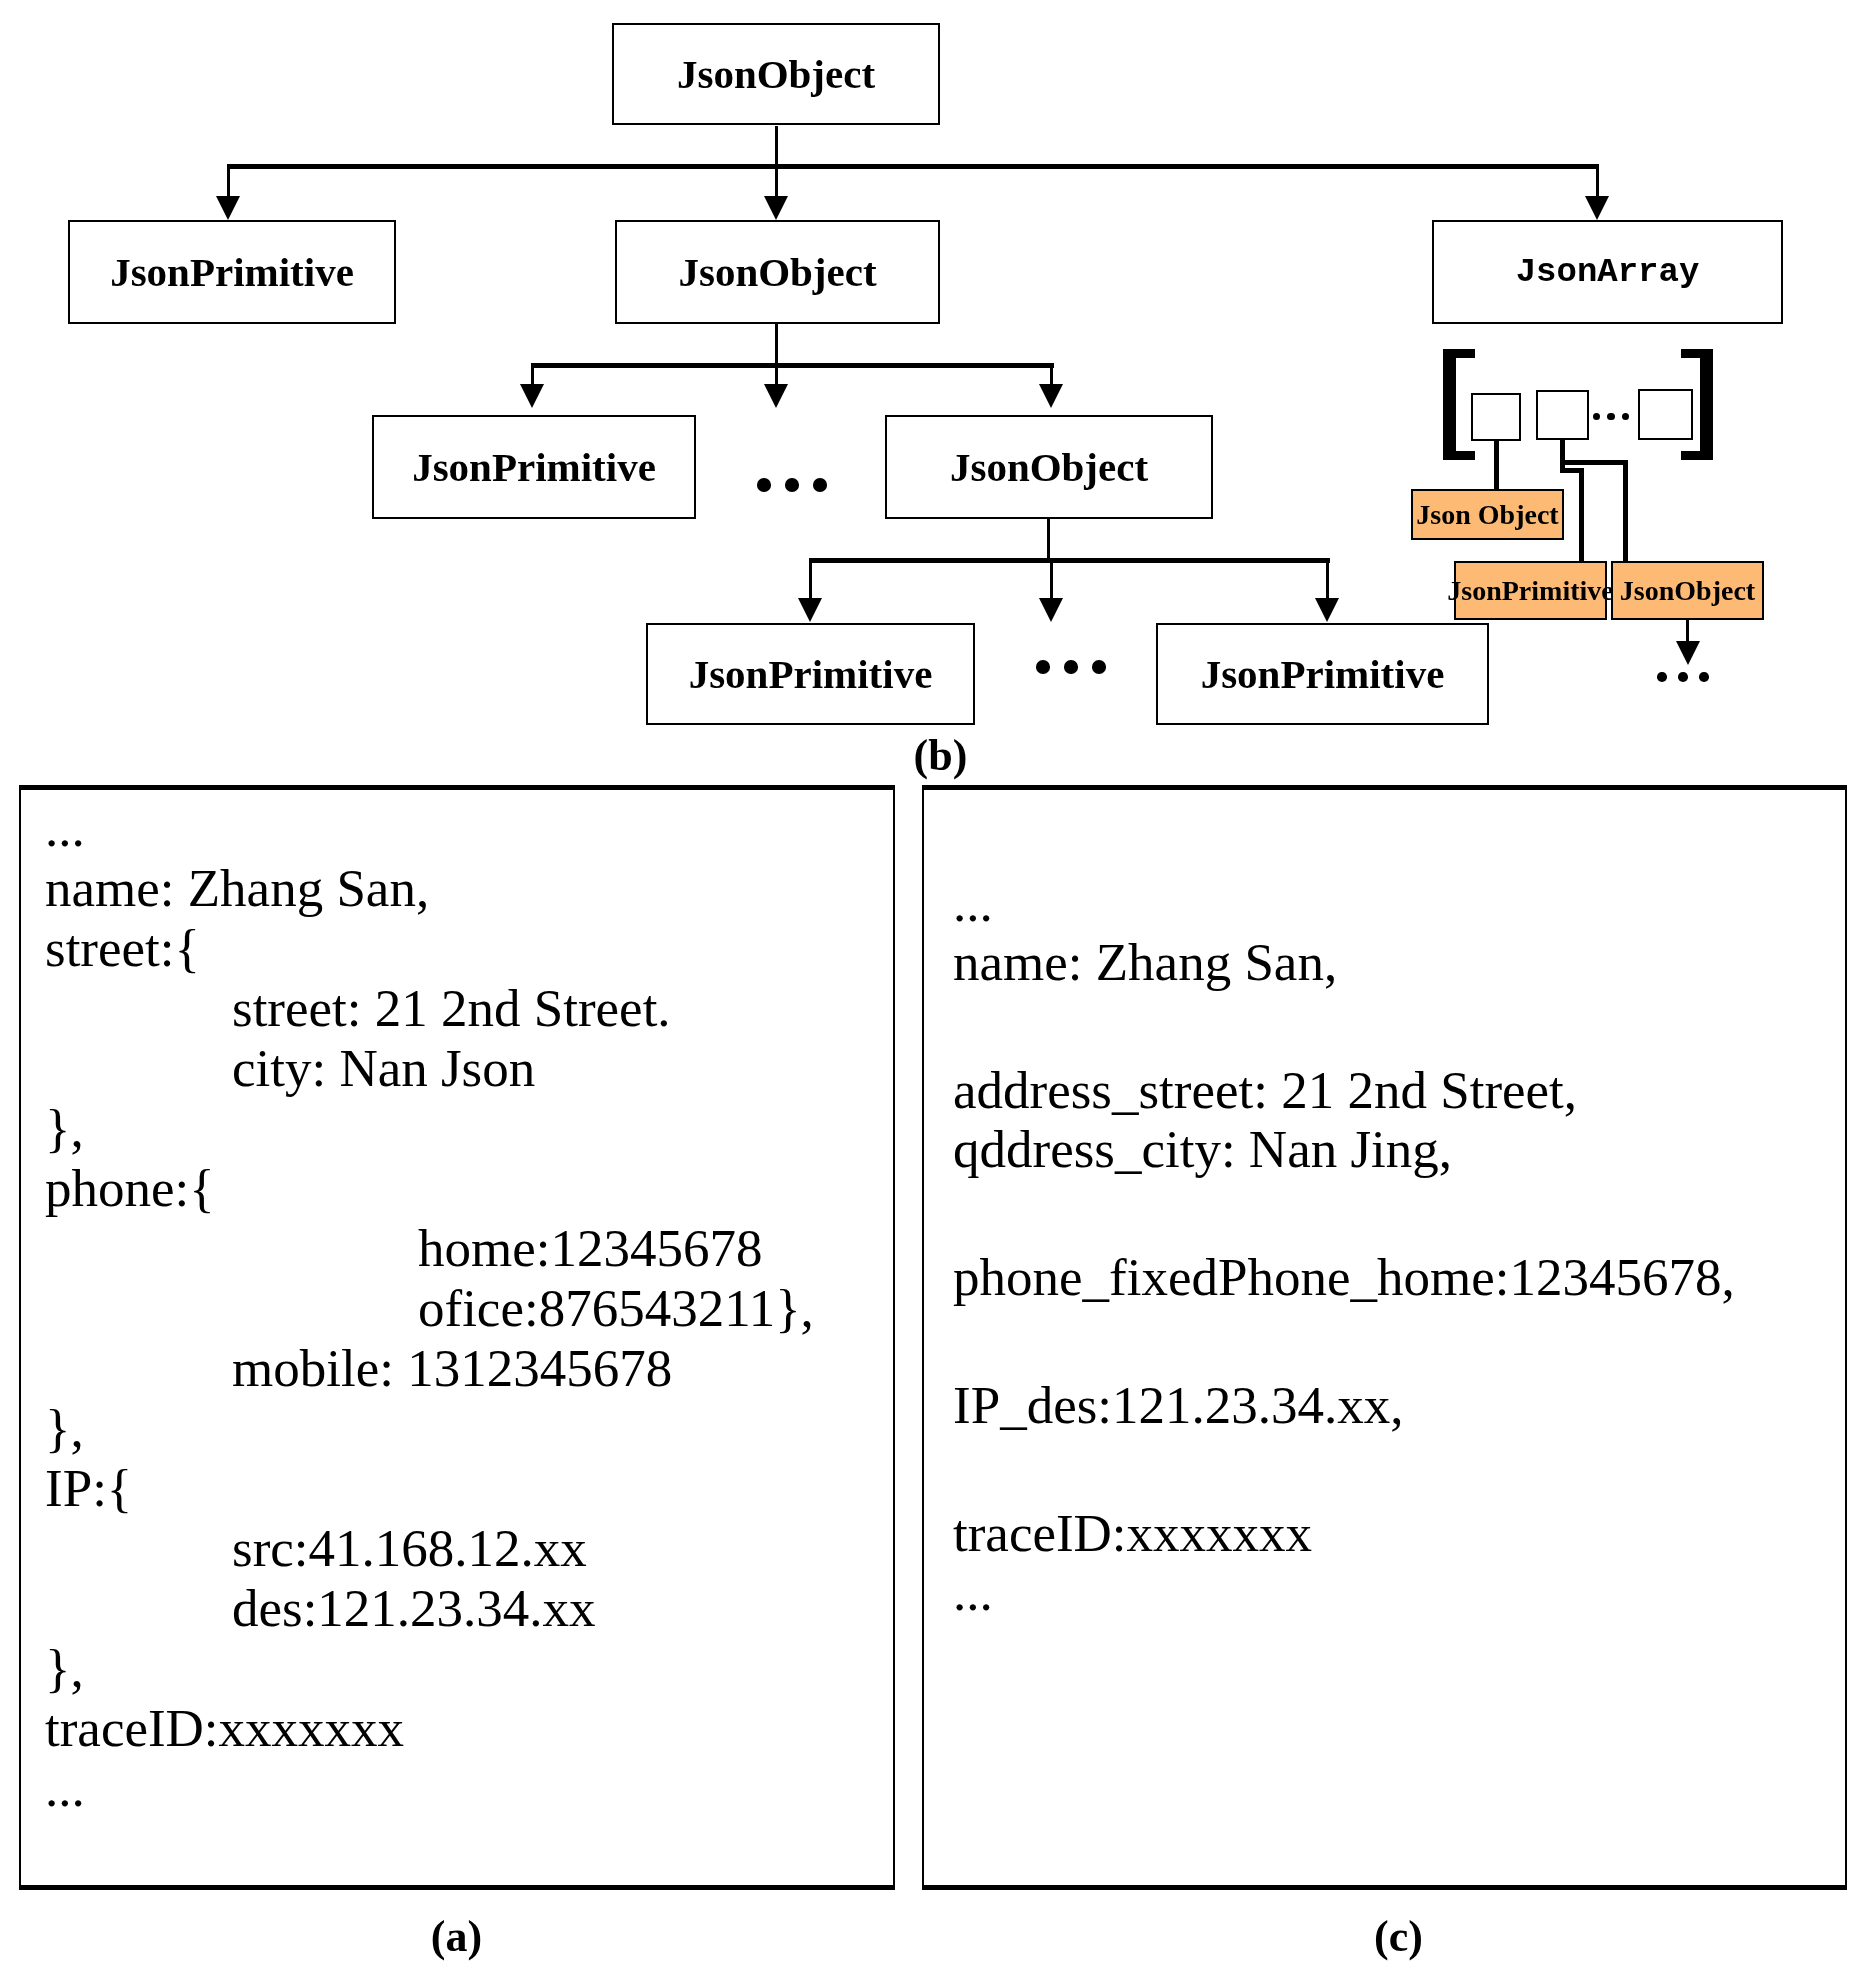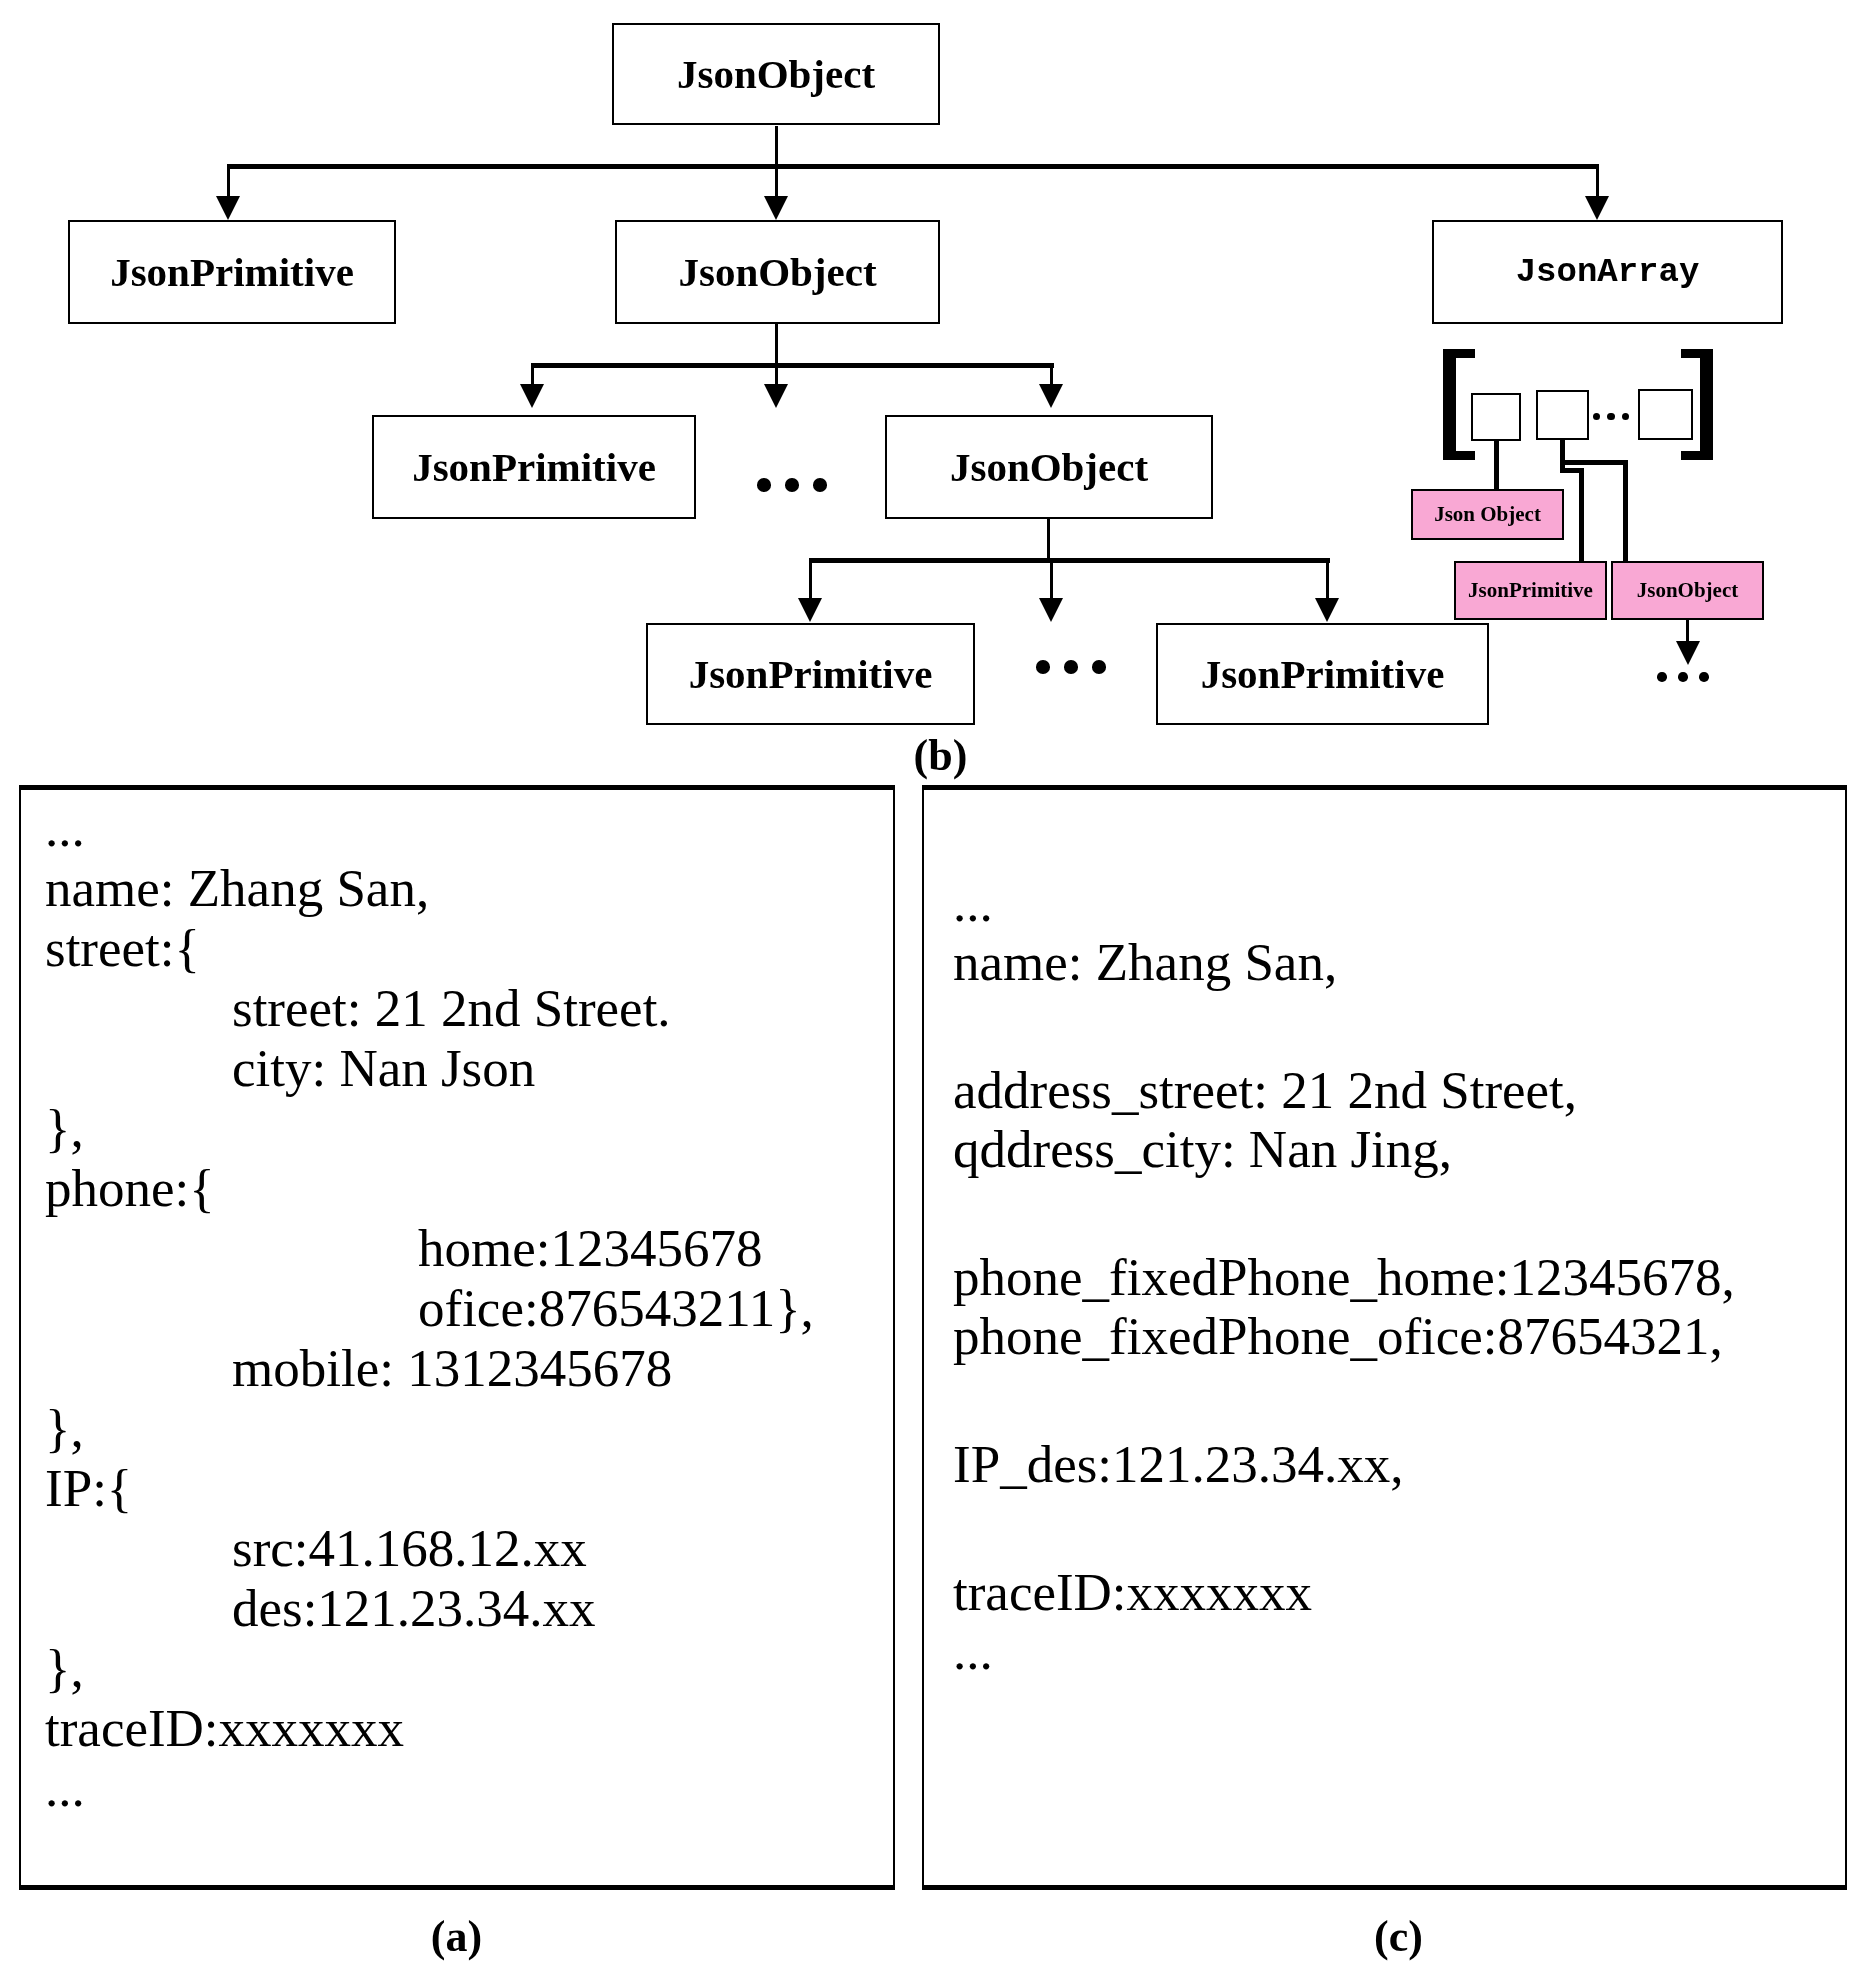--- a/index.html
+++ b/index.html
@@ -4,23 +4,23 @@
 <style>
   html,body{margin:0;padding:0;background:#fff;}
   #stage{position:relative;width:1855px;height:1985px;background:#fff;color:#000;
          font-family:"Liberation Serif",serif;overflow:hidden;}
 
   
   .tbox{position:absolute;box-sizing:border-box;border:2.3px solid #000;background:#fff;
         display:flex;align-items:center;justify-content:center;
         font-weight:bold;font-size:41px;white-space:nowrap;}
   .tbox.mono{font-family:"Liberation Mono","DejaVu Sans Mono",monospace;font-size:34px;}
-  .sbox{position:absolute;box-sizing:border-box;border:2.3px solid #000;background:#f9a8d4;
+  .sbox{position:absolute;box-sizing:border-box;border:2.3px solid #000;background:#fdba74;
         display:flex;align-items:center;justify-content:center;
-        font-weight:bold;font-size:21px;white-space:nowrap;}
+        font-weight:bold;font-size:28px;white-space:nowrap;}
 
   
   .ln{position:absolute;background:#000;}
   .arr{position:absolute;width:0;height:0;
        border-left:12px solid transparent;border-right:12px solid transparent;
        border-top:24px solid #000;}
 
   
   .dots{position:absolute;display:flex;align-items:center;justify-content:space-between;}
   .dots i{display:block;border-radius:50%;background:#000;}
@@ -178,21 +178,20 @@
   </div>
 
   <div class="panel" id="panel-c" style="left:922px;top:785px;width:925px;height:1105px">
     <div class="pline">...</div>
     <div class="pline">name: Zhang San,</div>
     <div class="pline blank"></div>
     <div class="pline">address_street: 21 2nd Street,</div>
     <div class="pline">qddress_city: Nan Jing,</div>
     <div class="pline blank"></div>
     <div class="pline">phone_fixedPhone_home:12345678,</div>
-    <div class="pline">phone_fixedPhone_ofice:87654321,</div>
     <div class="pline blank"></div>
     <div class="pline">IP_des:121.23.34.xx,</div>
     <div class="pline blank"></div>
     <div class="pline">traceID:xxxxxxx</div>
     <div class="pline">...</div>
   </div>
 
   <div class="figlabel" style="left:366px;top:1911px">(a)</div>
   <div class="figlabel" style="left:1308px;top:1911px">(c)</div>
 

